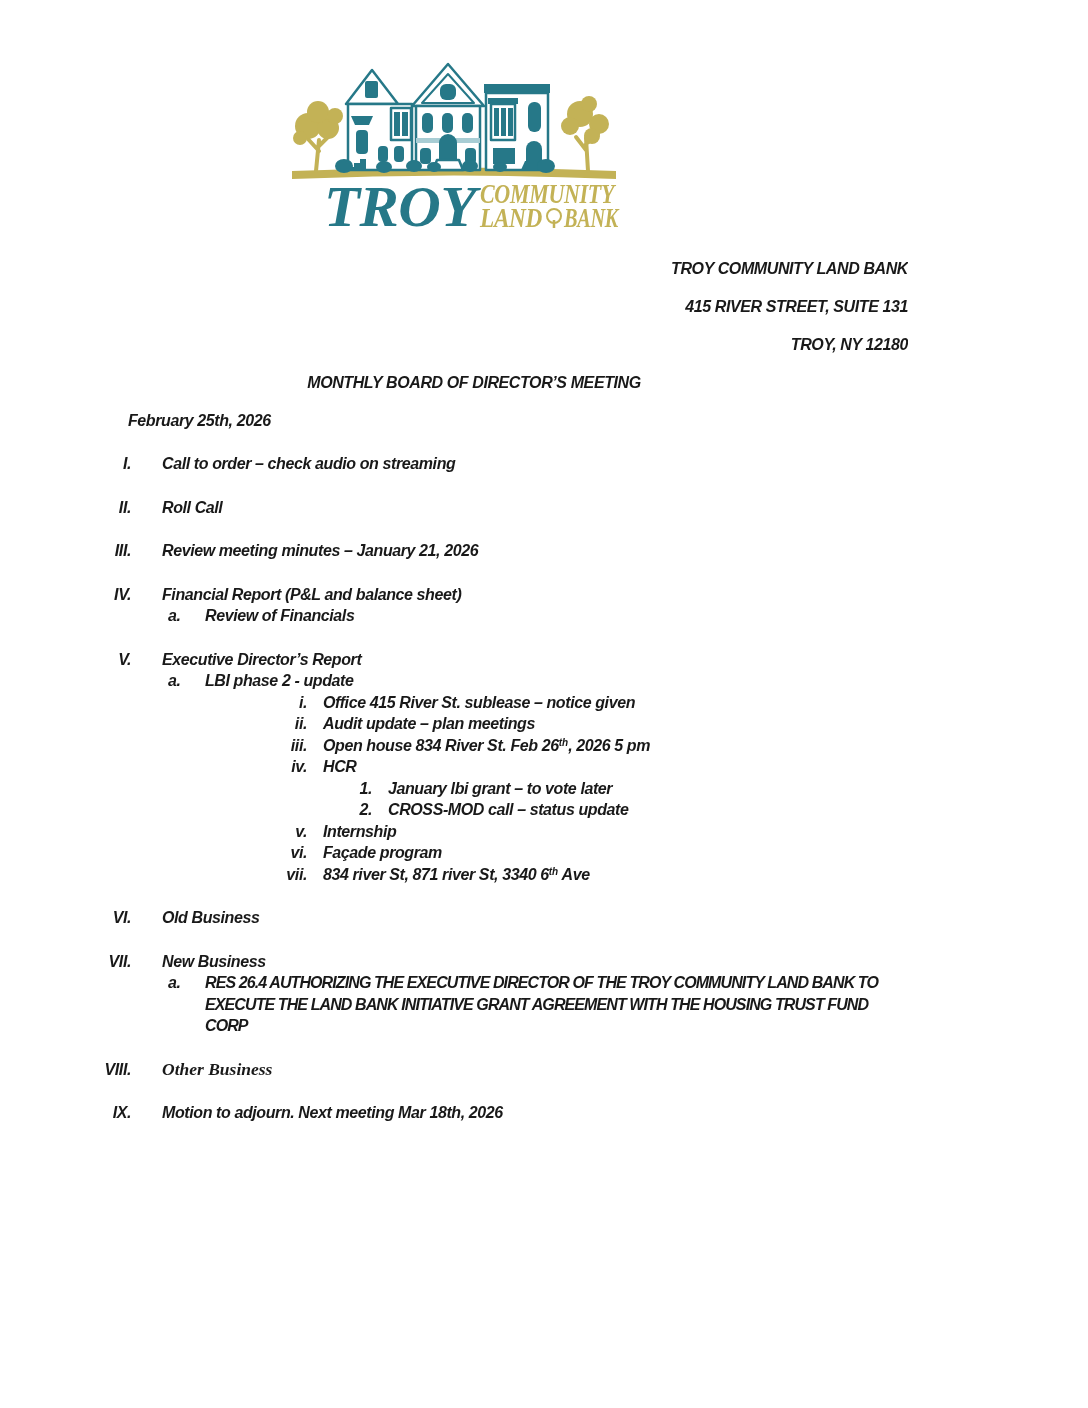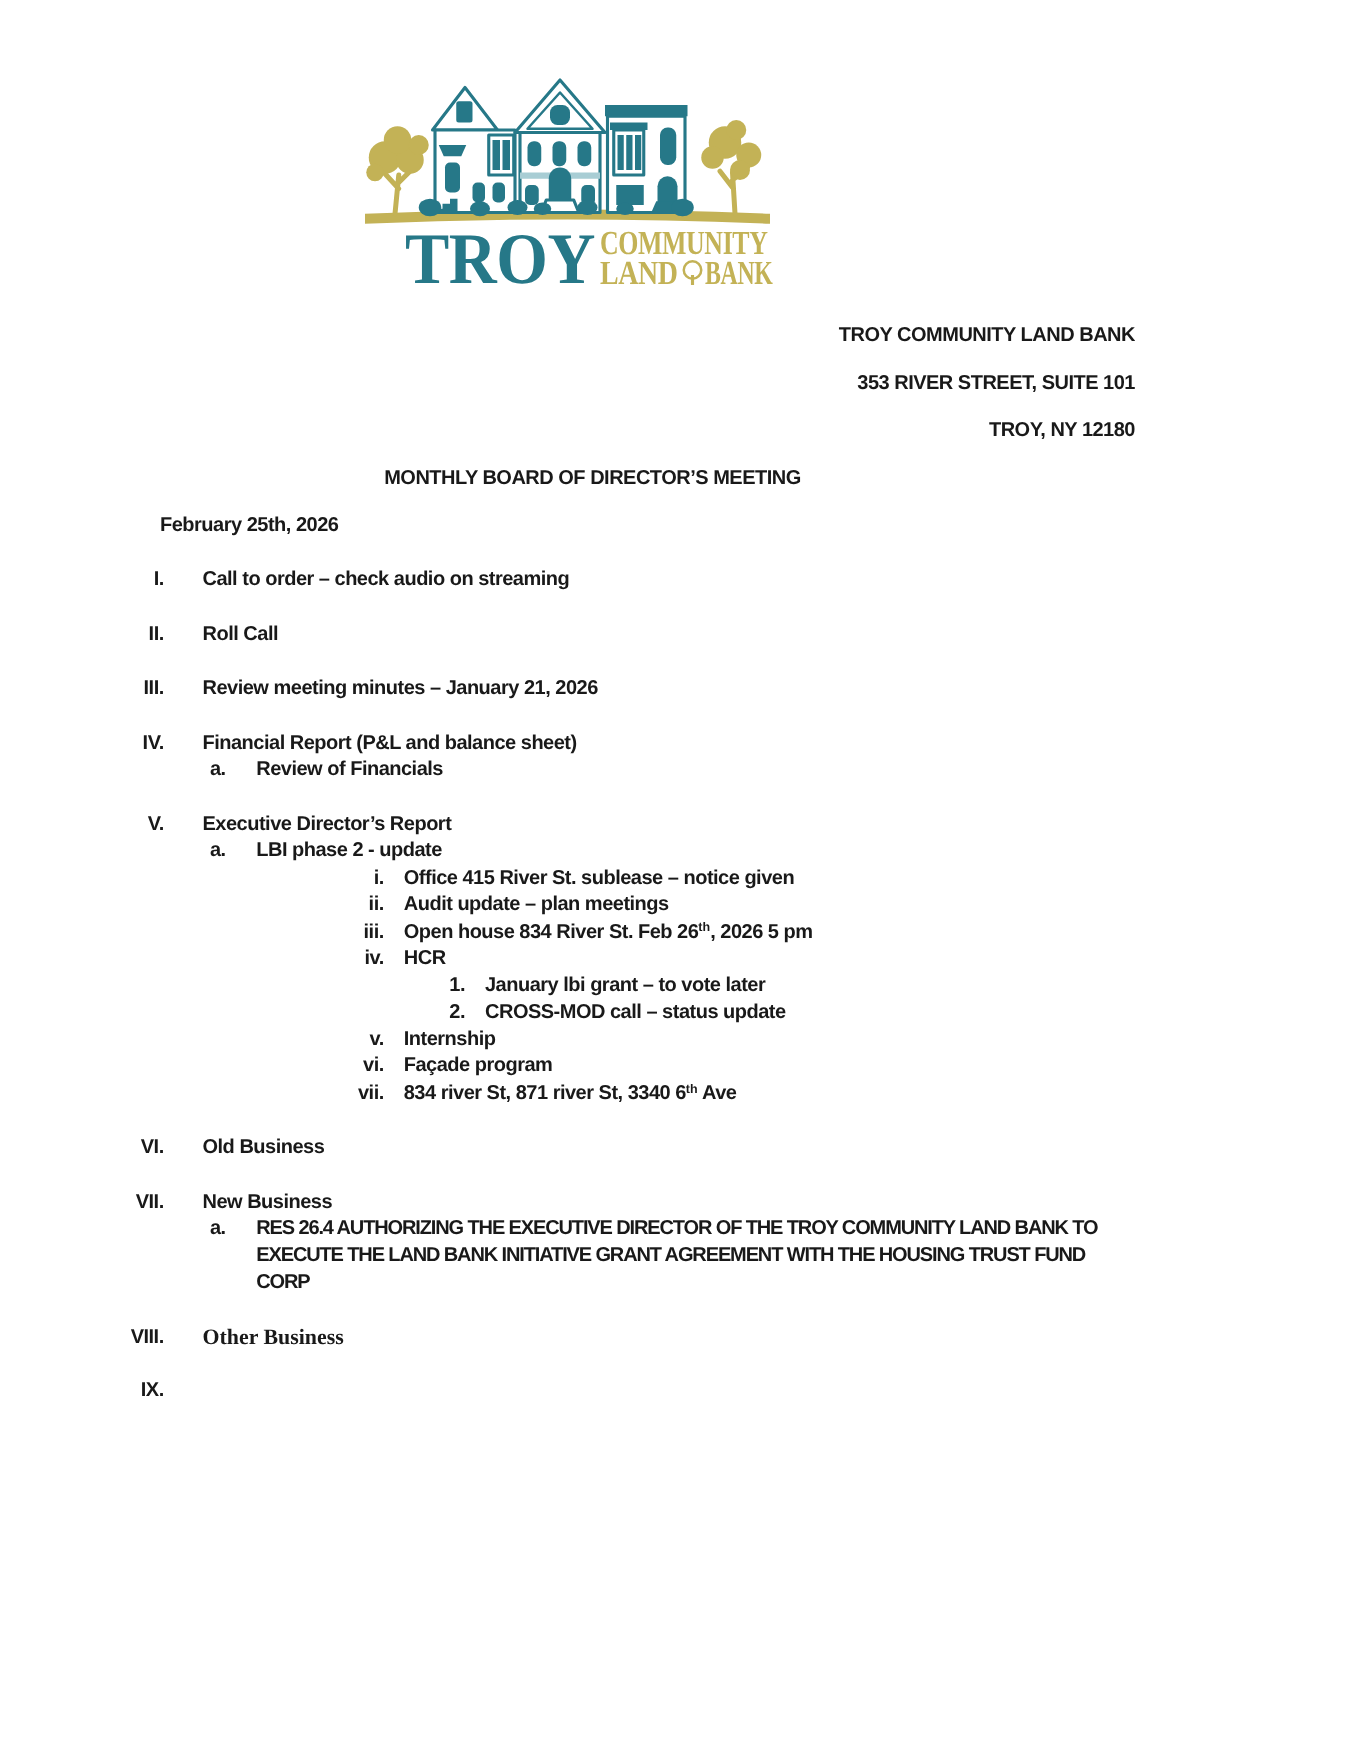--- a/index.html
+++ b/index.html
@@ -1,19 +1,20 @@
 <!DOCTYPE html>
 <html><head>
 <meta charset="utf-8">
 <style>
   html,body{margin:0;padding:0;background:#ffffff;}
   .page{
     width:908px;height:1408px;background:#ffffff;position:relative;overflow:hidden;
     font-family:"Liberation Sans",sans-serif;font-weight:700;color:#191919;
     letter-spacing:-0.4px;
+    font-style:italic;
   }
   .logo-wrap{display:flex;justify-content:center;padding-top:54px;}
   .hdr-block{margin-top:24px;}
   .hdr{margin:0 0 17px 128px;font-size:16px;line-height:21px;text-align:right;}
   .title{margin:4px 88px 17px 128px;text-align:center;font-size:16px;line-height:21px;}
   .date{margin:0 0 12px 128px;font-size:16px;line-height:21px;}
   .agenda{font-size:16px;}
   .item{margin-top:22px;}
   .row{display:flex;line-height:21.5px;}
   .m1{flex:0 0 131px;text-align:right;}
@@ -113,21 +114,21 @@
       <g>
         <circle cx="266" cy="162" r="7" fill="none" stroke="#c3b256" stroke-width="2"></circle>
         <path d="M266,166 v8" stroke="#c3b256" stroke-width="2.5"></path>
       </g>
       <text x="276" y="173" font-family="Liberation Serif, serif" font-weight="bold" font-size="27" fill="#c3b256" textLength="54" lengthAdjust="spacingAndGlyphs">BANK</text>
     </svg>
   </div>
 
   <div class="hdr-block">
     <p class="hdr">TROY COMMUNITY LAND BANK</p>
-    <p class="hdr">353 RIVER STREET, SUITE 101</p>
+    <p class="hdr">415 RIVER STREET, SUITE 131</p>
     <p class="hdr">TROY, NY 12180</p>
     <p class="title">MONTHLY BOARD OF DIRECTOR’S MEETING</p>
     <p class="date">February 25th, 2026</p>
   </div>
 
   <div class="agenda">
 
     <div class="item">
       <div class="row">
         <span class="m1">I.</span>
@@ -228,17 +229,18 @@
     <div class="item">
       <div class="row">
         <span class="m1">VIII.</span>
         <span class="t1 serif-text">Other Business</span>
       </div>
     </div>
 
     <div class="item">
       <div class="row">
         <span class="m1">IX.</span>
+        <span class="t1">Motion to adjourn. Next meeting Mar 18th, 2026</span>
       </div>
     </div>
 
   </div>
 </div>
 
 </body></html>

